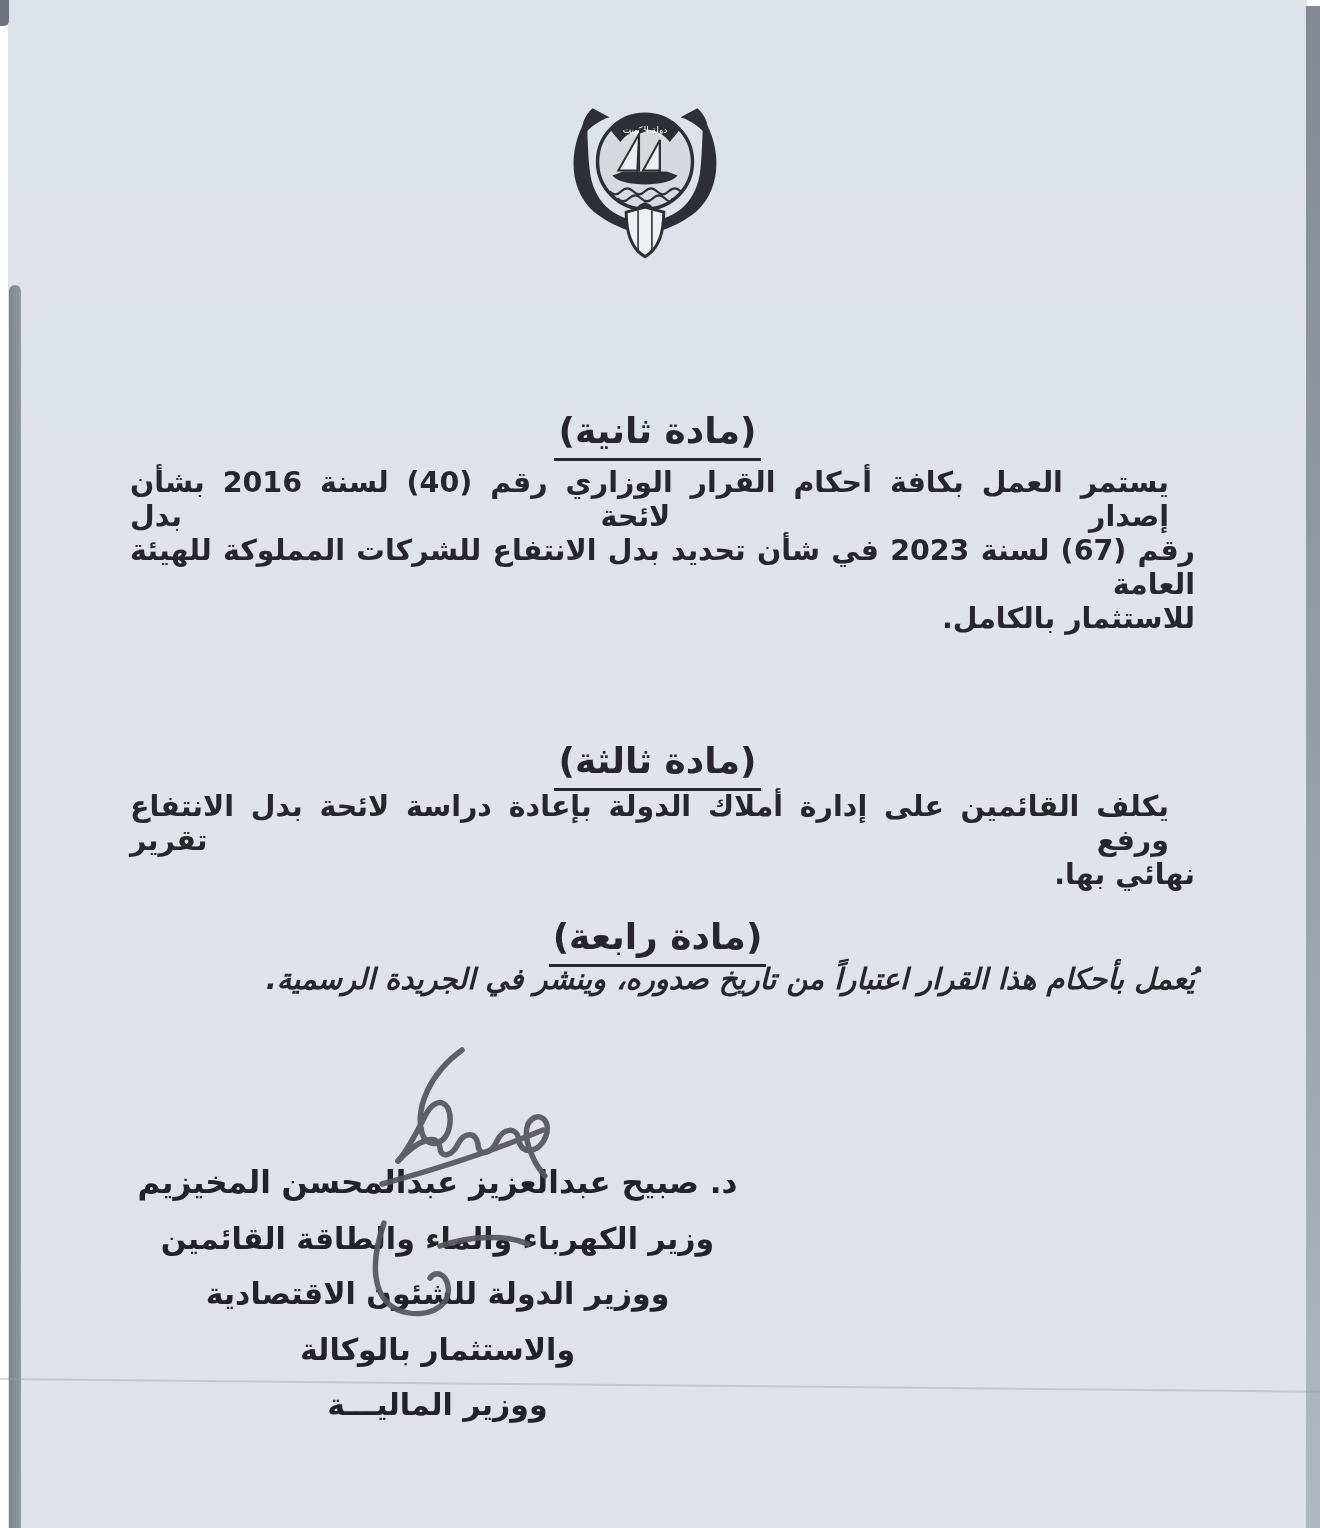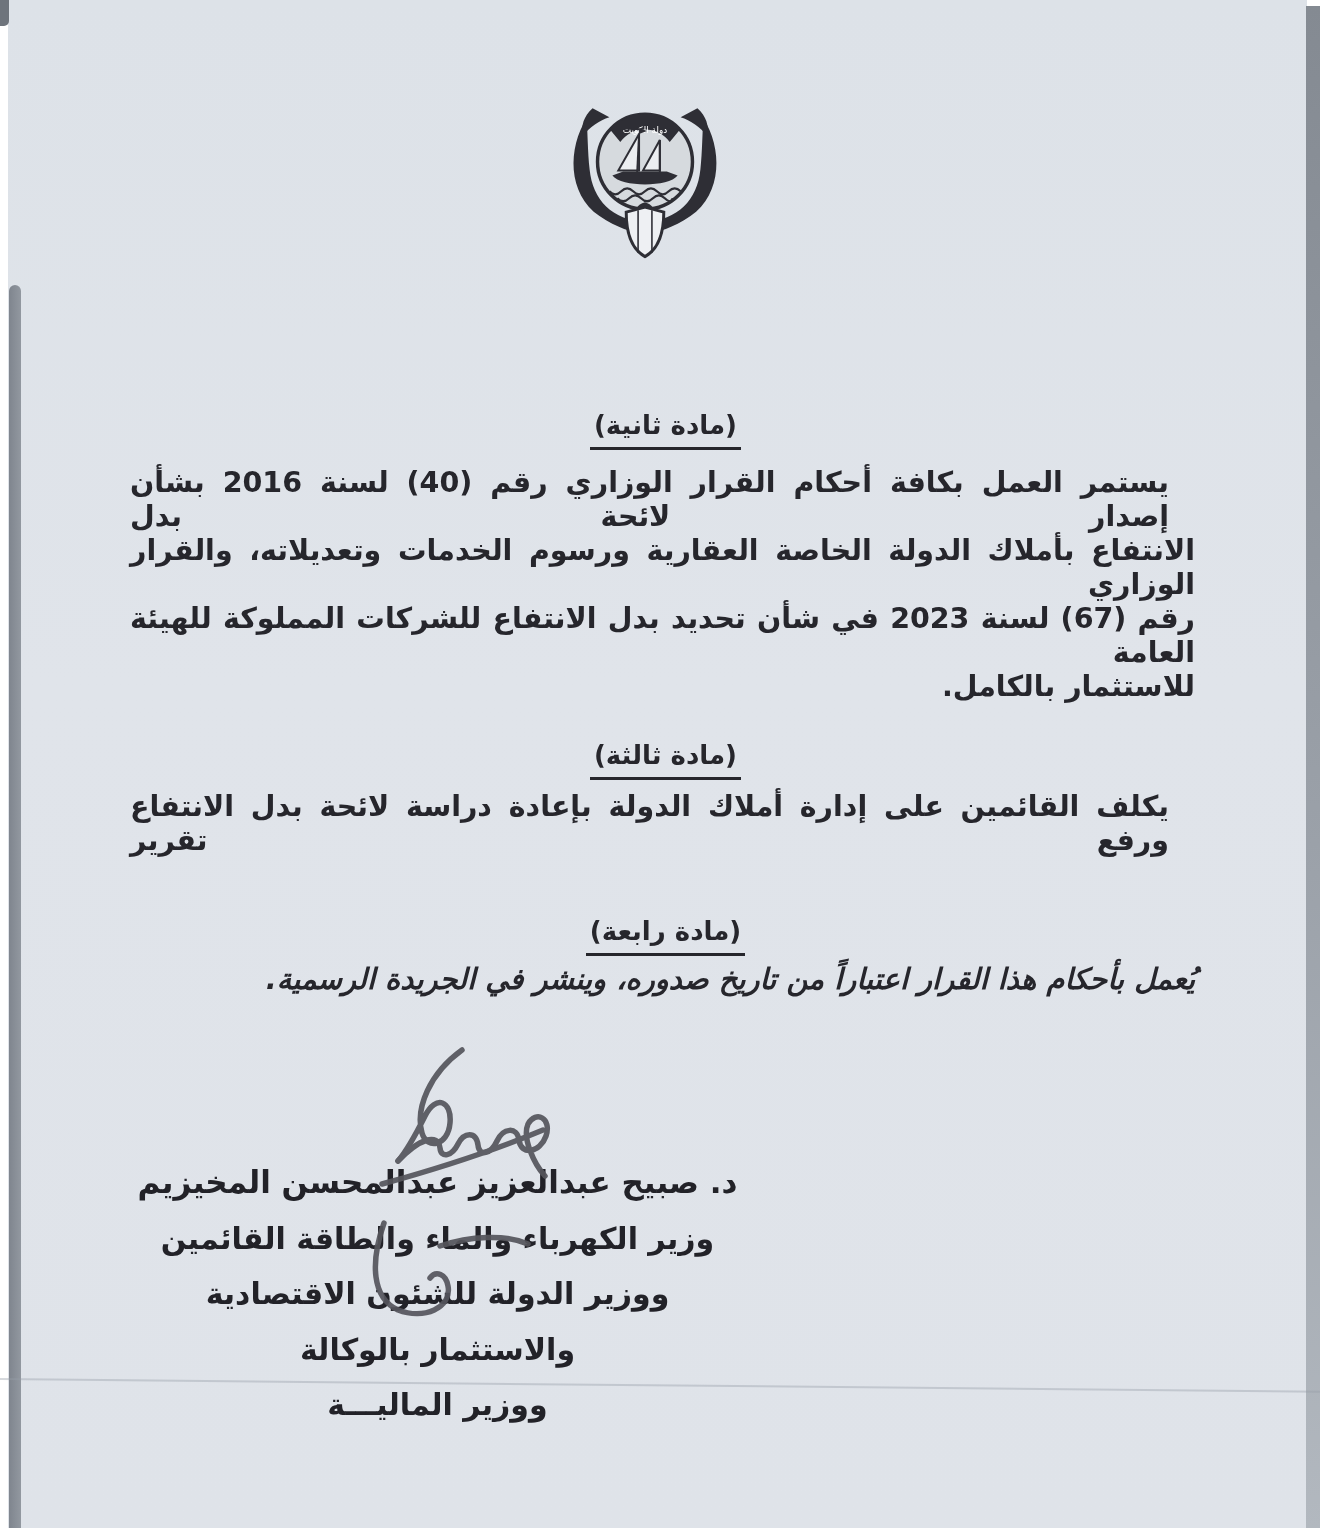--- a/index.html
+++ b/index.html
@@ -29,22 +29,22 @@
     position:absolute;left:0;top:1378px;width:1340px;height:2px;
     background:rgba(150,158,168,0.40);
     transform:rotate(0.55deg);transform-origin:left top;
   }
   .content{
     position:absolute;left:8px;top:0;width:1299px;height:1528px;
     color:#26262c;direction:rtl;
   }
   .emblem{position:absolute;left:548px;top:96px;width:178px;height:164px;}
   .heading{
-    position:absolute;left:8px;width:100%;text-align:center;
-    font-size:26px;font-weight:bold;
+    position:absolute;left:0;width:100%;text-align:center;
+    font-size:36px;font-weight:bold;
   }
   .heading span{
     display:inline-block;border-bottom:3px solid #26262c;padding:0 4px 7px 4px;
   }
   .h-one{top:410px;}
   .h-two{top:740px;}
   .h-three{top:916px;}
   .para{
     position:absolute;right:112px;left:122px;
     font-size:28.5px;font-weight:bold;line-height:34px;
@@ -112,30 +112,30 @@
       <line x1="83" y1="115" x2="83" y2="158" stroke="#2e2e35" stroke-width="1.6"></line>
       <line x1="97" y1="115" x2="97" y2="158" stroke="#2e2e35" stroke-width="1.6"></line>
     </g>
   </svg>
 
   <div class="heading h-one">
     <span>(مادة ثانية)</span>
   </div>
   <div class="para p-one">
     <div class="jline indent">يستمر العمل بكافة أحكام القرار الوزاري رقم (40) لسنة 2016 بشأن إصدار لائحة بدل</div>
-    <div class="jline">الانتفاع بأملاك الدولة الخاصة العقارية ورسوم الخدمات وتعديلاته، والقرار الوزاري</div>
     <div class="jline">رقم (67) لسنة 2023 في شأن تحديد بدل الانتفاع للشركات المملوكة للهيئة العامة</div>
     <div class="rline">للاستثمار بالكامل.</div>
   </div>
 
   <div class="heading h-two">
     <span>(مادة ثالثة)</span>
   </div>
   <div class="para p-two">
     <div class="jline indent">يكلف القائمين على إدارة أملاك الدولة بإعادة دراسة لائحة بدل الانتفاع ورفع تقرير</div>
+    <div class="rline">نهائي بها.</div>
   </div>
 
   <div class="heading h-three">
     <span>(مادة رابعة)</span>
   </div>
   <div class="para p-three">
     <div class="rline">يُعمل بأحكام هذا القرار اعتباراً من تاريخ صدوره، وينشر في الجريدة الرسمية.</div>
   </div>
 
   <div class="sig-block">

